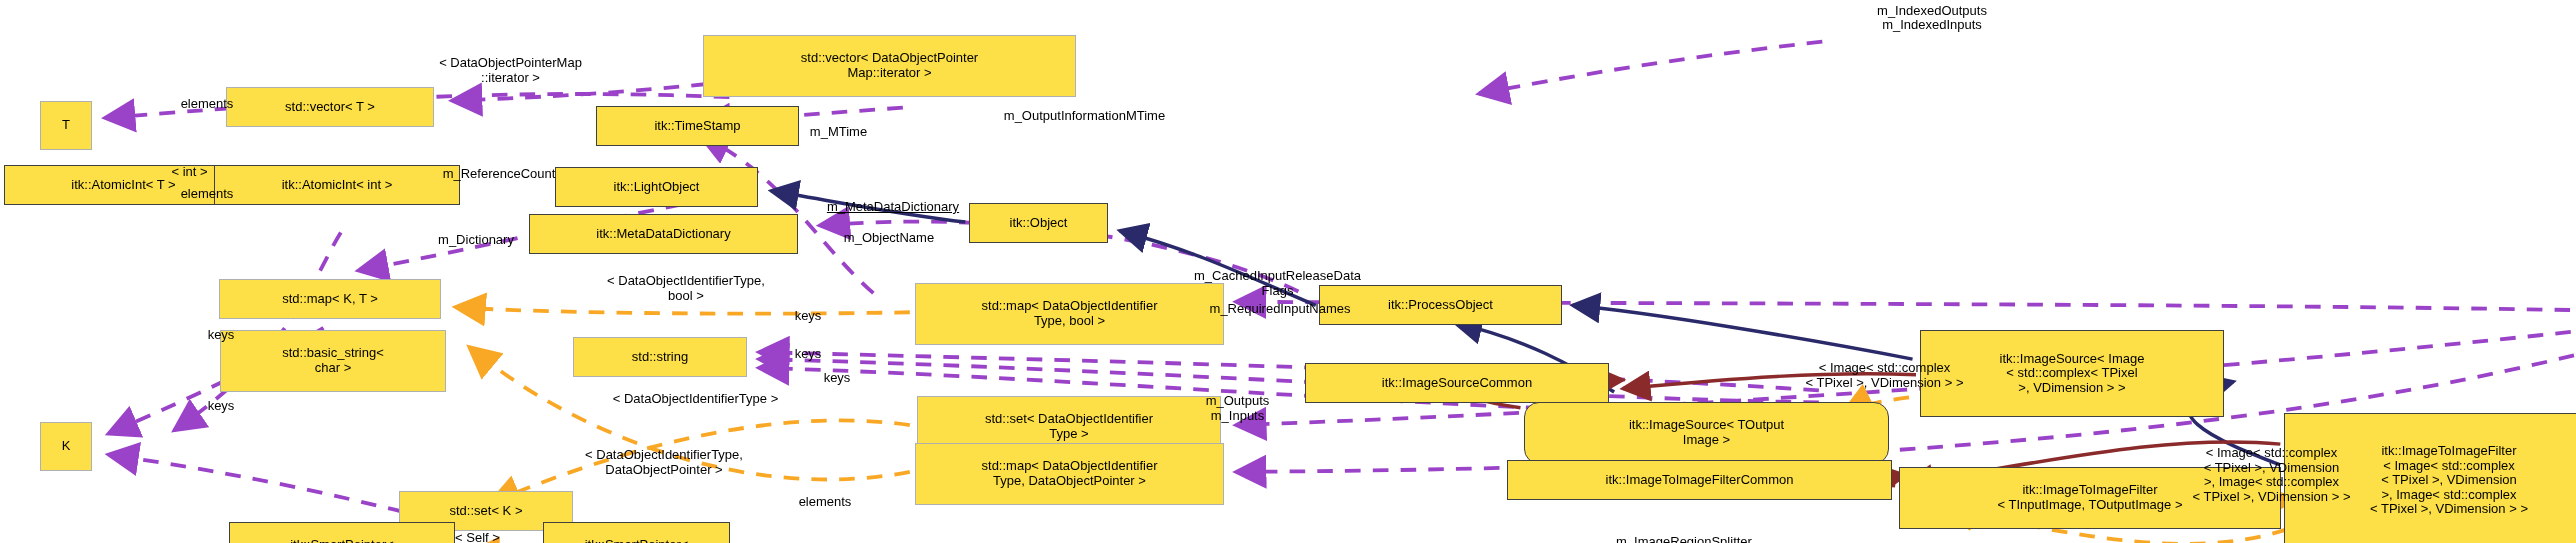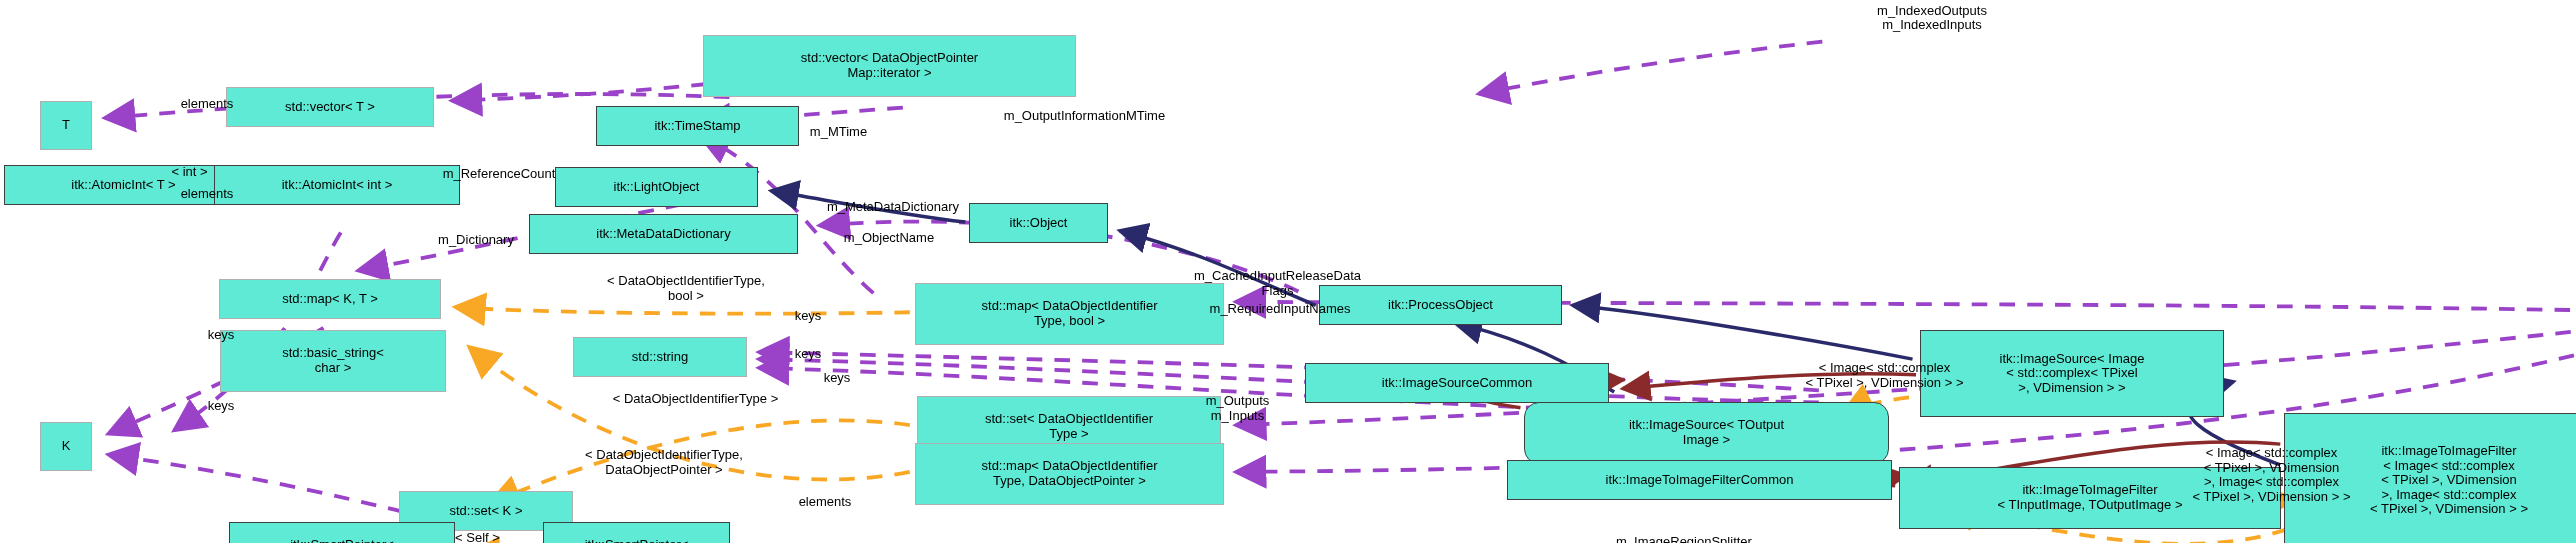--- a/index.html
+++ b/index.html
@@ -25,21 +25,21 @@
   .node {
     position: absolute;
     box-sizing: border-box;
     display: flex;
     align-items: center;
     justify-content: center;
     text-align: center;
     font-size: 13px;
     line-height: 1.12;
     color: #000000;
-    background: #5eead4;
+    background: #fde047;
     white-space: pre-line;
     padding: 0.9px 3.5px;
     z-index: 5;
   }
   
   .node.thin {
     border: 0.9px solid #b0b0b0;
   }
   .node.thick {
     border: 1.7px solid #404040;
@@ -163,27 +163,29 @@
   <div class="node thick" style="left: 1899px; top: 467px; width: 382px; height: 62px;">itk::ImageToImageFilter
 &lt; TInputImage, TOutputImage &gt;</div>
   <div class="node thick" style="left: 2284px; top: 413px; width: 330px; height: 135px;">itk::ImageToImageFilter
 &lt; Image&lt; std::complex
 &lt; TPixel &gt;, VDimension
 &gt;, Image&lt; std::complex
 &lt; TPixel &gt;, VDimension &gt; &gt;</div>
 
   <div class="edge-label" style="left: 1793px; top: 3.5px; width: 278px;">m_IndexedOutputs
 m_IndexedInputs</div>
+  <div class="edge-label" style="left: 361px; top: 56px; width: 299px;">&lt; DataObjectPointerMap
+::iterator &gt;</div>
   <div class="edge-label" style="left: 146px; top: 97px; width: 122px;">elements</div>
   <div class="edge-label" style="left: 911px; top: 109px; width: 347px;">m_OutputInformationMTime</div>
   <div class="edge-label" style="left: 769px; top: 125px; width: 139px;">m_MTime</div>
   <div class="edge-label" style="left: 146px; top: 165px; width: 87px;">&lt; int &gt;</div>
   <div class="edge-label" style="left: 382px; top: 167px; width: 234px;">m_ReferenceCount</div>
   <div class="edge-label" style="left: 146px; top: 187px; width: 122px;">elements</div>
-  <div class="edge-label" style="left: 750px; top: 200px; width: 286px;">m_MetaDataDictionary</div>
+  <div class="edge-label" style="left: 750px; top: 200px; width: 286px; text-decoration: underline;">m_MetaDataDictionary</div>
   <div class="edge-label" style="left: 785px; top: 231px; width: 208px;">m_ObjectName</div>
   <div class="edge-label" style="left: 389px; top: 233px; width: 174px;">m_Dictionary</div>
   <div class="edge-label" style="left: 1104px; top: 269px; width: 347px;">m_CachedInputReleaseData
 Flags</div>
   <div class="edge-label" style="left: 517px; top: 274px; width: 338px;">&lt; DataObjectIdentifierType,
 bool &gt;</div>
   <div class="edge-label" style="left: 1128px; top: 302px; width: 304px;">m_RequiredInputNames</div>
   <div class="edge-label" style="left: 769px; top: 309px; width: 78px;">keys</div>
   <div class="edge-label" style="left: 769px; top: 347px; width: 78px;">keys</div>
   <div class="edge-label" style="left: 182px; top: 328px; width: 78px;">keys</div>

